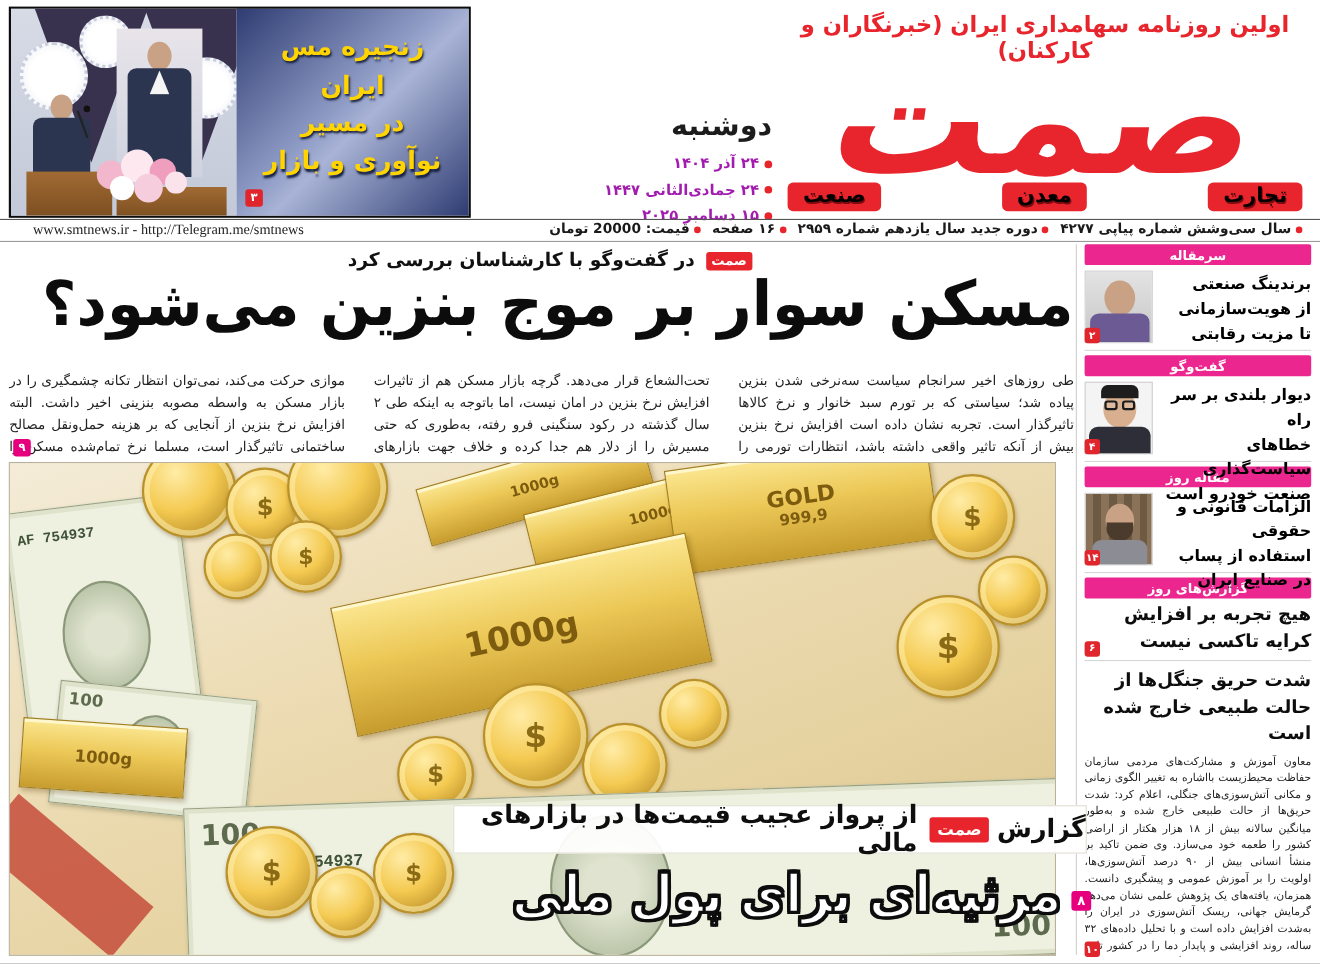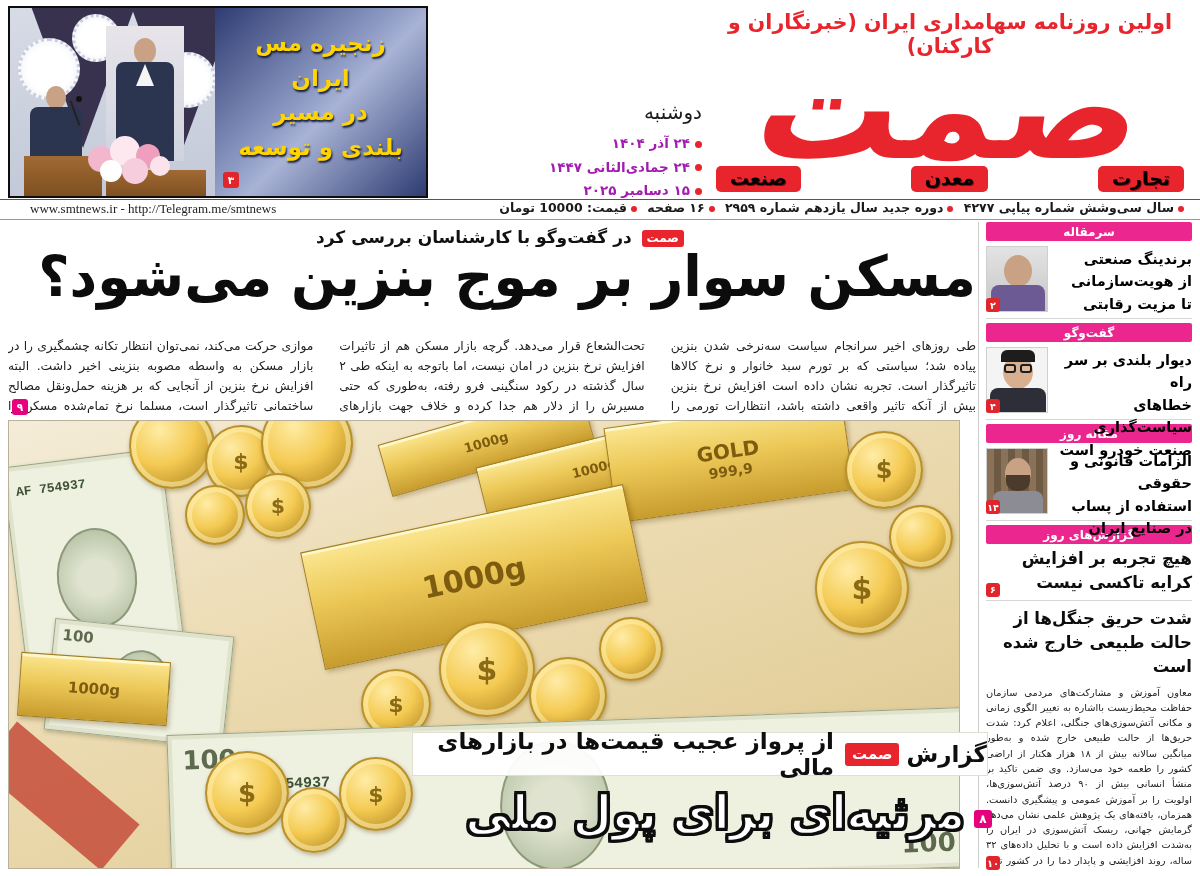--- a/index.html
+++ b/index.html
@@ -23,21 +23,21 @@
   .flower { position:absolute; border-radius:50%; }
 
   
   .promo { position:relative; flex:1; background:linear-gradient(135deg,#2e3c72 0%,#8d9ac4 45%,#a9b3d6 55%,#2e3c72 100%); padding:10px 10px 6px; direction:rtl; }
   .promo-lead { color:#fff; font-size:13px; font-weight:bold; line-height:1.75; text-align:center; text-shadow:1px 1px 2px #1c2547; }
   .promo-title { margin-top:8px; color:#ffd400; font-size:23px; font-weight:bold; line-height:1.5; text-align:center; text-shadow:1px 2px 2px #141d3d; }
   .promo .badge { position:absolute; left:8px; bottom:8px; }
 
   
   .dateblock { position:absolute; left:440px; top:100px; width:262px; direction:rtl; text-align:right; }
-  .weekday { font-size:20px; font-weight:normal; color:#1c1c1c; margin-bottom:8px; }
+  .weekday { font-size:26px; font-weight:bold; color:#1c1c1c; margin-bottom:8px; }
   .dateline { font-size:13.5px; font-weight:bold; color:#a21caf; line-height:1.75; }
   .dot { display:inline-block; width:7px; height:7px; border-radius:50%; background:#e8242c; margin-inline-end:5px; vertical-align:middle; }
   .slogan { position:absolute; left:706px; top:10px; width:488px; text-align:center; color:#e8242c; font-size:20.5px; font-weight:bold; direction:rtl; }
   .logo { position:absolute; left:706px; top:30px; width:488px; height:166px; }
   .logo-word { font-size:142px; font-weight:bold; color:#e8242c; text-align:center; line-height:158px; transform:skewX(-8deg); letter-spacing:-4px; }
   .logo-row { position:absolute; left:0; bottom:4px; width:100%; display:flex; justify-content:space-between; padding:0 10px; direction:ltr; }
   .logo-chip { background:#e8242c; color:#000000; font-weight:bold; font-size:19px; padding:1px 14px 3px; border-radius:5px; text-shadow:1px 1px 0 #7d0a0e; }
 
   
   .hrule { position:absolute; left:0; width:1200px; background:#9a9a9a; height:1px; }
@@ -118,21 +118,21 @@
       <div class="flower" style="left:100px;top:128px;width:30px;height:30px;background:#fde8ef;"></div>
       <div class="flower" style="left:126px;top:136px;width:24px;height:24px;background:#ef9fbd;"></div>
       <div class="flower" style="left:90px;top:152px;width:22px;height:22px;background:#ffffff;"></div>
       <div class="flower" style="left:112px;top:150px;width:26px;height:26px;background:#f6cddd;"></div>
       <div class="flower" style="left:140px;top:148px;width:20px;height:20px;background:#fbe3ec;"></div>
     </div>
     <div class="promo">
       <div class="promo-title">
         <div>زنجیره مس ایران</div>
         <div>در مسیر</div>
-        <div>بلندی و توسعه</div>
+        <div>نوآوری و بازار</div>
       </div>
       <span class="badge">۳</span>
     </div>
   </div>
 
   <div class="dateblock">
     <div class="weekday">دوشنبه</div>
     <div class="dateline"><span class="dot"></span><span>۲۴ آذر ۱۴۰۴</span></div>
     <div class="dateline"><span class="dot"></span><span>۲۴ جمادی‌الثانی ۱۴۴۷</span></div>
     <div class="dateline"><span class="dot"></span><span>۱۵ دسامبر ۲۰۲۵</span></div>
@@ -146,21 +146,21 @@
       <span class="logo-chip">تجارت</span>
     </div>
   </div>
 
   <div class="hrule" style="top:199px;background:#555;"></div>
   <div class="infoline-left">www.smtnews.ir   -   http://Telegram.me/smtnews</div>
   <div class="infoline-right">
     <span class="dot"></span><span>سال سی‌وشش شماره پیاپی ۴۲۷۷</span>
     <span class="dot"></span><span>دوره جدید سال یازدهم شماره ۲۹۵۹</span>
     <span class="dot"></span><span>۱۶ صفحه</span>
-    <span class="dot"></span><span>قیمت: 10000 تومان</span>
+    <span class="dot"></span><span>قیمت: 20000 تومان</span>
   </div>
   <div class="hrule" style="top:219px;"></div>
 
   <div class="kicker">
     <span class="minilogo">صمت</span>
     <span>در گفت‌وگو با کارشناسان بررسی کرد</span>
   </div>
   <div class="headline">مسکن سوار بر موج بنزین می‌شود؟</div>
   <div class="leadbody">طی روزهای اخیر سرانجام سیاست سه‌نرخی شدن بنزین پیاده شد؛ سیاستی که بر تورم سبد خانوار و نرخ کالاها تاثیرگذار است. تجربه نشان داده است افزایش نرخ بنزین بیش از آنکه تاثیر واقعی داشته باشد، انتظارات تورمی را تحت‌الشعاع قرار می‌دهد. گرچه بازار مسکن هم از تاثیرات افزایش نرخ بنزین در امان نیست، اما باتوجه به اینکه طی ۲ سال گذشته در رکود سنگینی فرو رفته، به‌طوری که حتی مسیرش را از دلار هم جدا کرده و خلاف جهت بازارهای موازی حرکت می‌کند، نمی‌توان انتظار تکانه چشمگیری را در بازار مسکن به واسطه مصوبه بنزینی اخیر داشت. البته افزایش نرخ بنزین از آنجایی که بر هزینه حمل‌ونقل مصالح ساختمانی تاثیرگذار است، مسلما نرخ تمام‌شده مسکن را بالا می‌برد. با این حال کارشناسان معتقدند؛ باتوجه به اینکه فعلا بازار مسکن تحت‌تاثیر ابهامات سیاسی قرار دارد، بعید است به افزایش نرخ بنزین واکنشی نشان دهد، زیرا در حال حاضر هزینه ساخت‌وساز بسیار بالا رفته، اما نرخ مسکن حتی کاهش هم یافته است.</div>
   <span class="badge pink lead-badge">۹</span>

